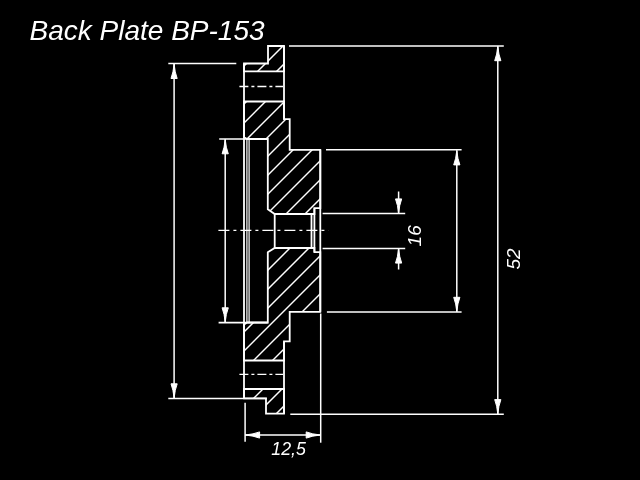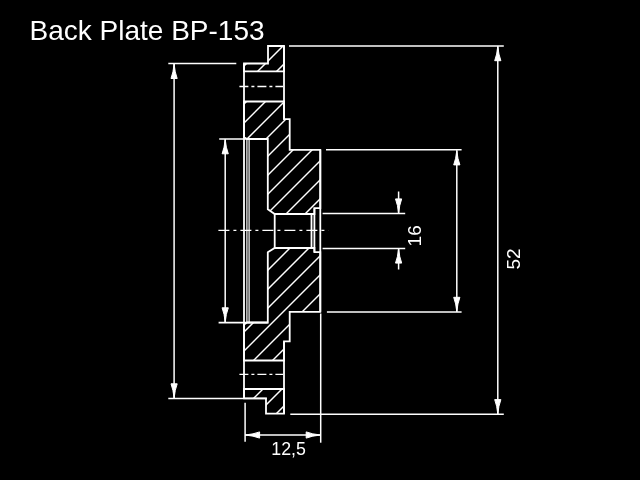--- a/index.html
+++ b/index.html
@@ -1,16 +1,16 @@
 <!DOCTYPE html>
 <html><head>
 <meta charset="utf-8">
 <style>
   html,body{margin:0;padding:0;background:#000;}
-  #stage{position:relative;width:612px;height:480px;background:#000;overflow:hidden;will-change:transform;}
+  #stage{position:relative;width:612px;height:480px;background:#000;overflow:hidden;will-change:transform;font-style:italic;}
   svg{position:absolute;top:0;left:0;}
   .t{font-family:"Liberation Sans", sans-serif;fill:#fff;}
 </style>
 </head>
 <body>
 <div id="stage">
 <svg width="640" height="480" viewBox="0 0 640 480">
   <defs>
     <clipPath id="hatchclip">
       <path d="M244,71.3 L244,63.5 L268,63.5 L268,46 L284,46 L284,71.3 Z"></path>

